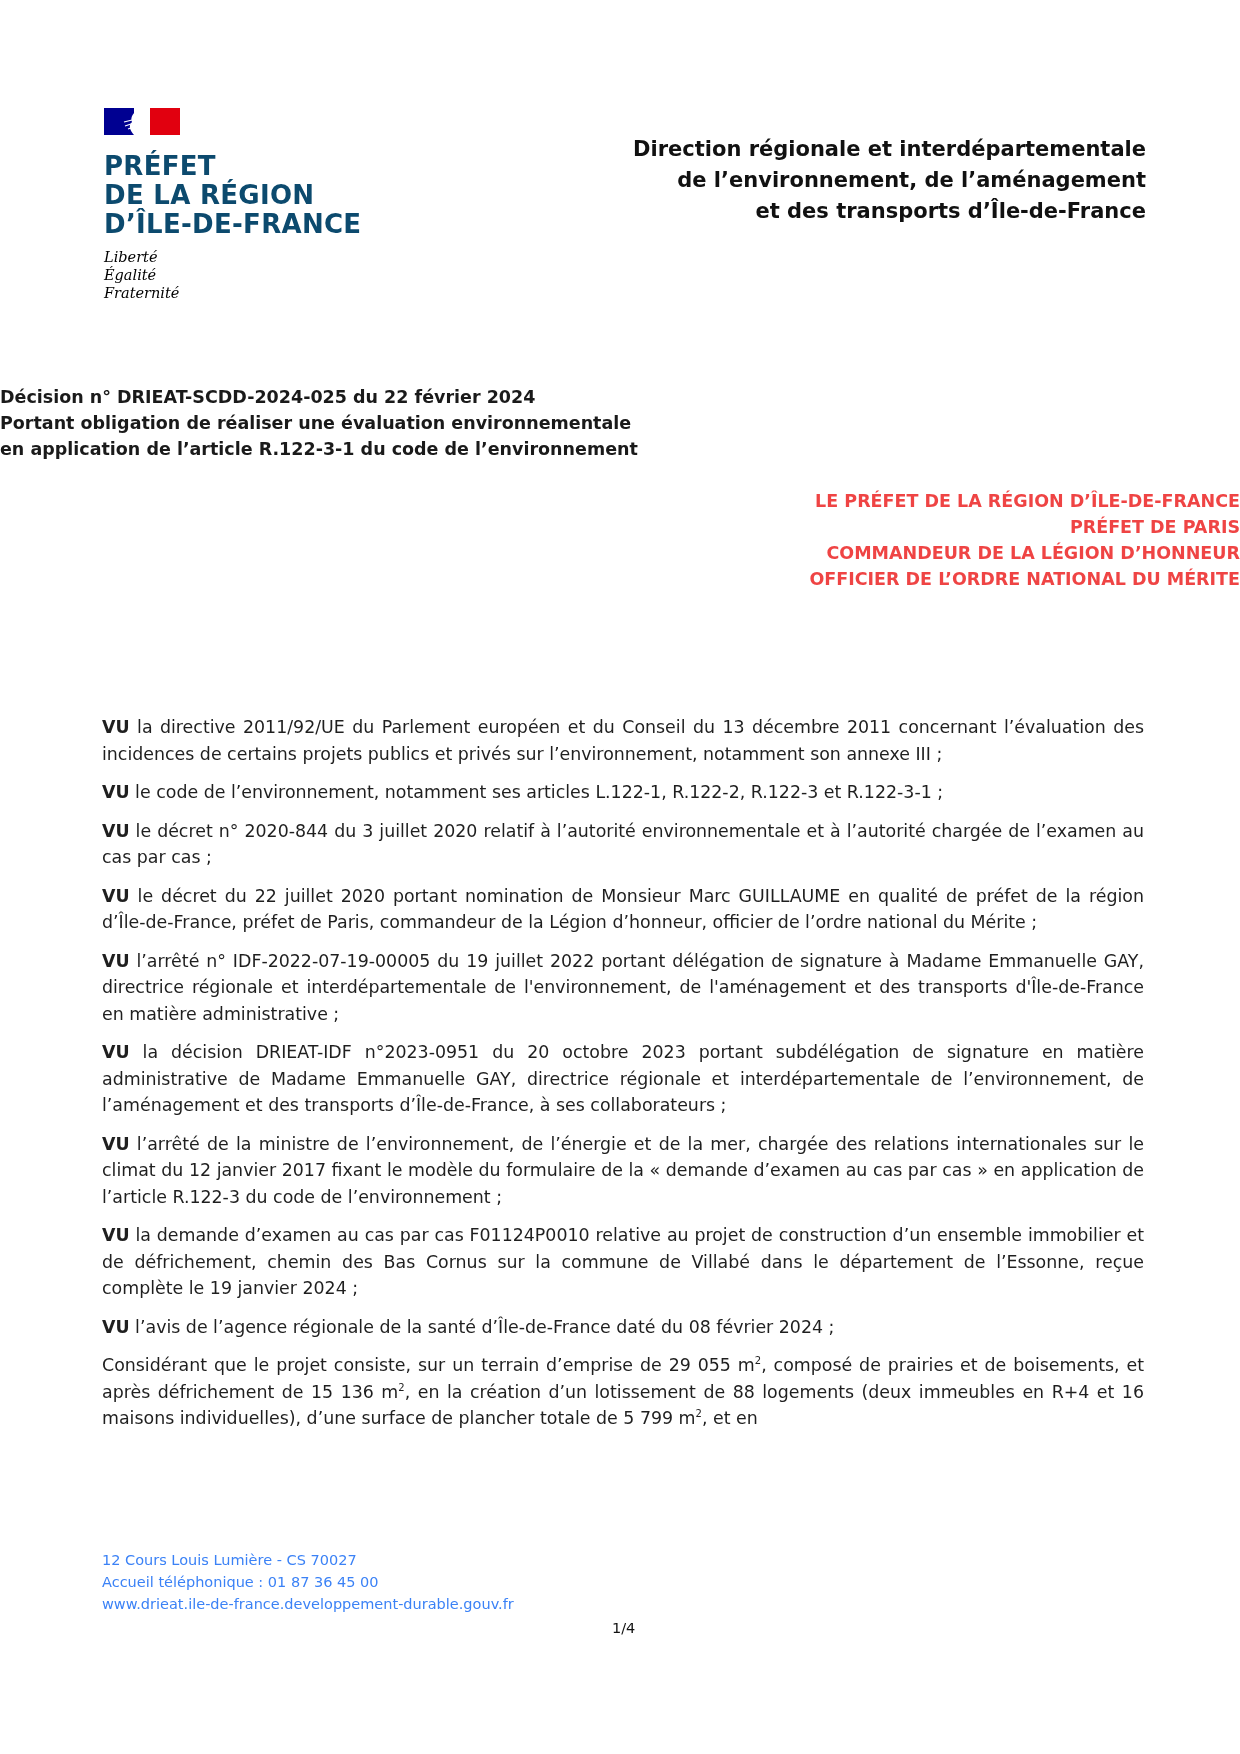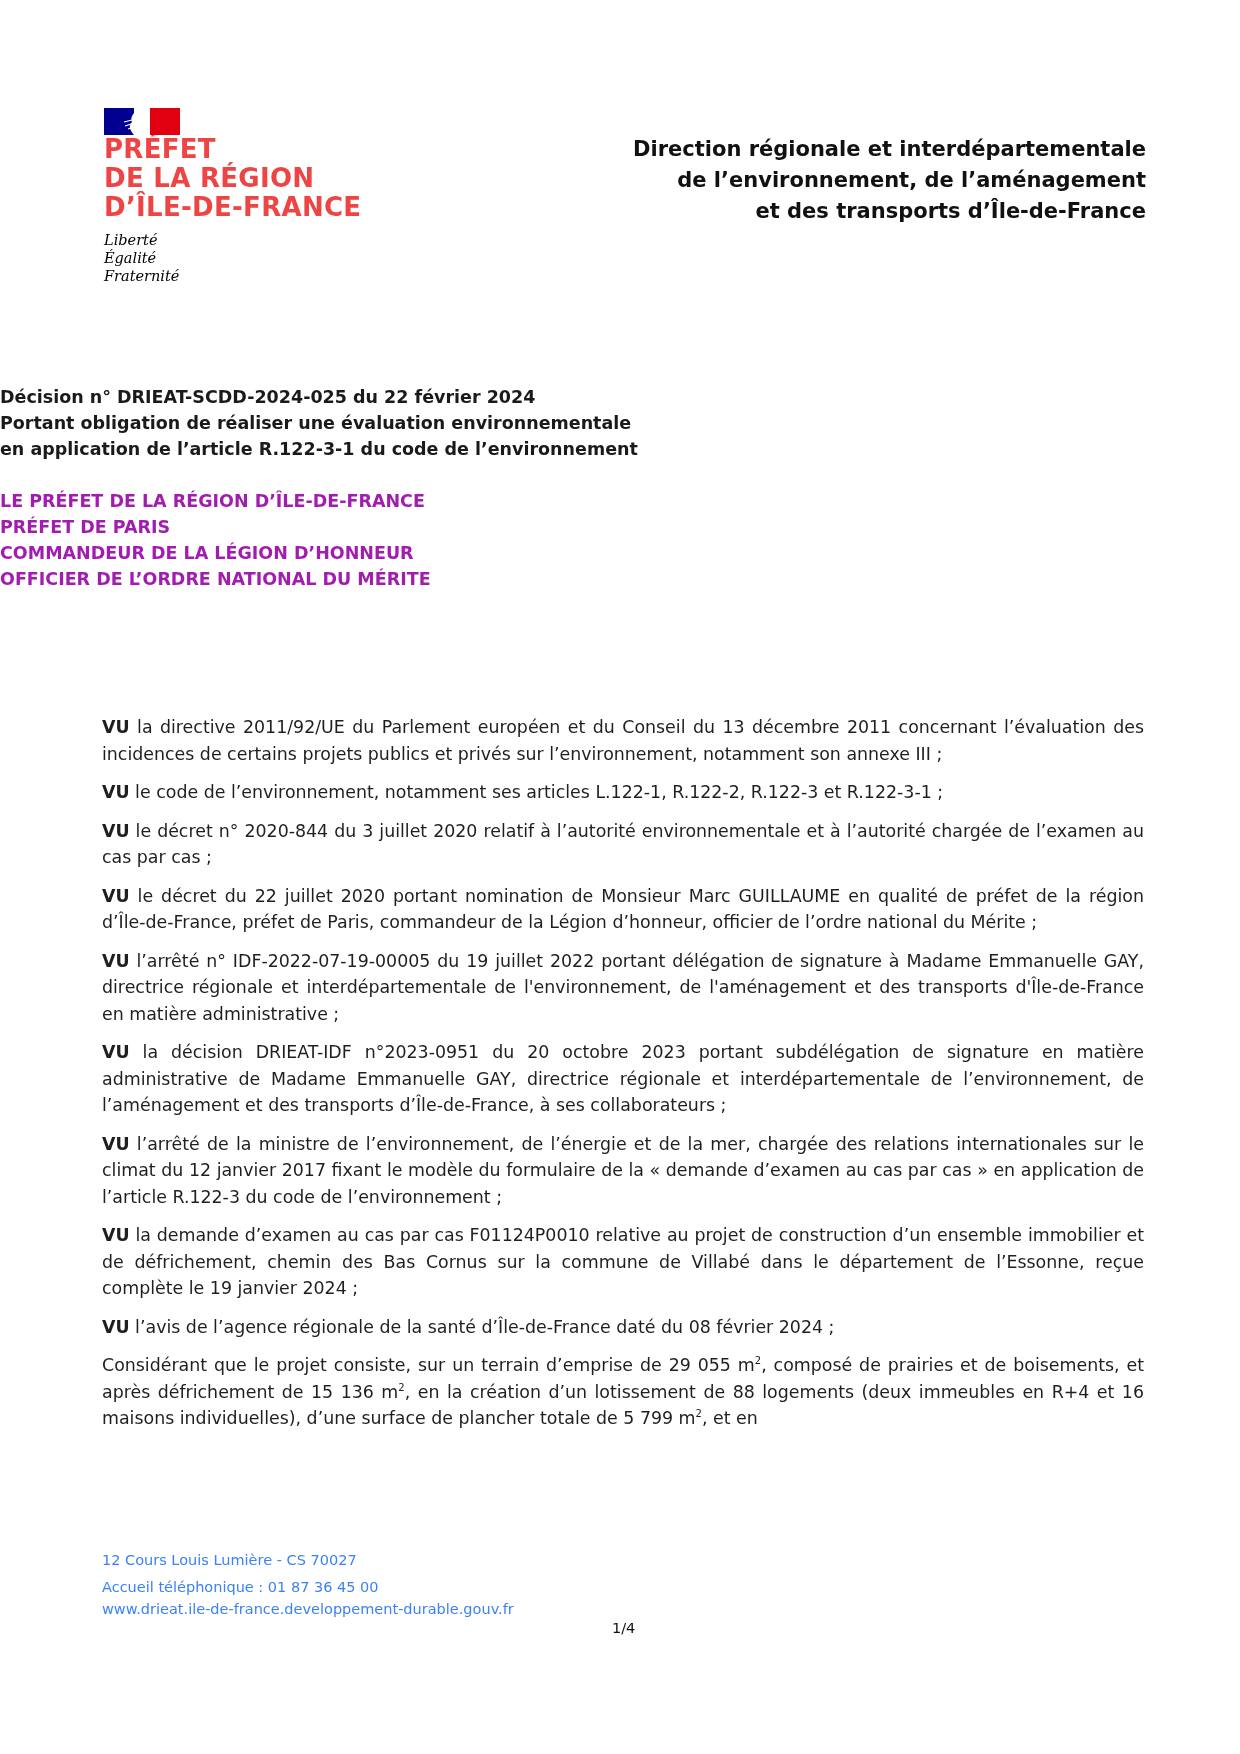--- a/index.html
+++ b/index.html
@@ -7,48 +7,48 @@
          font-family: "DejaVu Sans", sans-serif; color: #1a1a1a; }
   .page { position: absolute; inset: 0; }
 
   
   .logo { position: absolute; left: 104px; top: 108px; }
   .flag { position: relative; width: 76px; height: 27px; }
   .flag .blue { position: absolute; left: 0; top: 0; width: 30px; height: 27px; background: #000091; }
   .flag .white { position: absolute; left: 30px; top: 0; width: 16px; height: 27px; background: #ffffff; }
   .flag .red { position: absolute; left: 46px; top: 0; width: 30px; height: 27px; background: #e1000f; }
   .flag svg { position: absolute; left: 16px; top: 0; }
-  .prefet-title { margin-top: 0; font-family: "DejaVu Sans", sans-serif; font-weight: bold;
-                  font-size: 26px; line-height: 29px; color: #ef4444; letter-spacing: 0.3px; }
+  .prefet-title { margin-top: 17px; font-family: "DejaVu Sans", sans-serif; font-weight: bold;
+                  font-size: 26px; line-height: 29px; color: #0c4a6e; letter-spacing: 0.3px; }
   .devise { margin-top: 9px; font-family: "DejaVu Serif", serif; font-style: italic;
             font-size: 14.5px; line-height: 18px; color: #000; }
 
   
   .direction { position: absolute; right: 94px; top: 134px; text-align: right;
                font-family: "DejaVu Sans", sans-serif; font-weight: bold; font-size: 21px;
                line-height: 31px; color: #111; }
 
   
   .decision { position: absolute; left: 0; right: 0; top: 384px; text-align: left;
               font-weight: bold; font-size: 17.5px; line-height: 26px; color: #1a1a1a; }
   .decision .l { display: block; }
-  .prefet-block { position: absolute; left: 0; right: 0; top: 488px; text-align: left;
-                  font-weight: bold; font-size: 17.5px; line-height: 26px; color: #a21caf; }
+  .prefet-block { position: absolute; left: 0; right: 0; top: 488px; text-align: right;
+                  font-weight: bold; font-size: 17.5px; line-height: 26px; color: #ef4444; }
 
   
   .body-text { position: absolute; left: 102px; width: 1042px; top: 703px;
                font-family: "DejaVu Sans", sans-serif; font-size: 17.4px; line-height: 26.5px;
                text-align: justify; color: #1f1f1f; }
   .body-text p { margin: 11px 0 12px 0; hyphens: auto; }
   .body-text .vu { font-weight: bold; }
   sup { font-size: 10px; line-height: 0; }
 
   
   .footer { position: absolute; left: 102px; top: 1549px; font-size: 14.5px; line-height: 22px; color: #3b82f6; }
-  .footer .gap { margin-top: 5px; }
+  .footer .gap { }
   .page-num { position: absolute; left: 612px; top: 1620px; font-size: 14.5px; color: #111; }
 </style>
 </head>
 <body>
 
 <div class="page">
 
   <div class="logo">
     <div class="flag">
       <div class="blue"></div>

